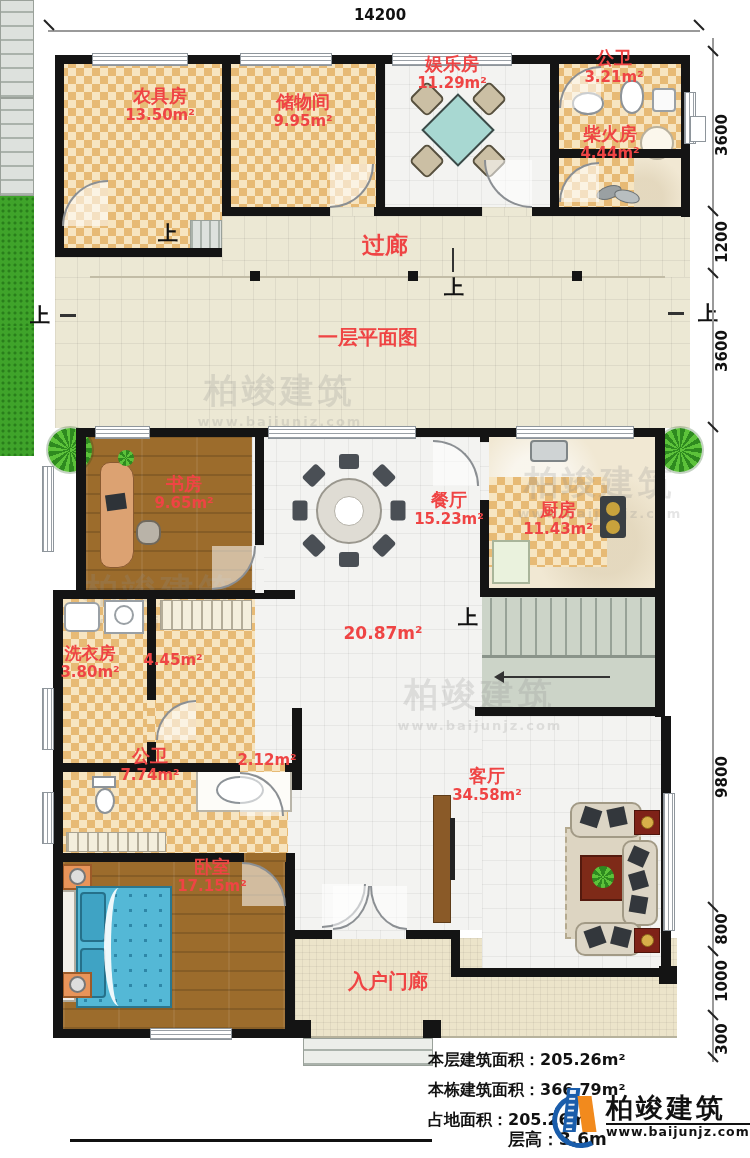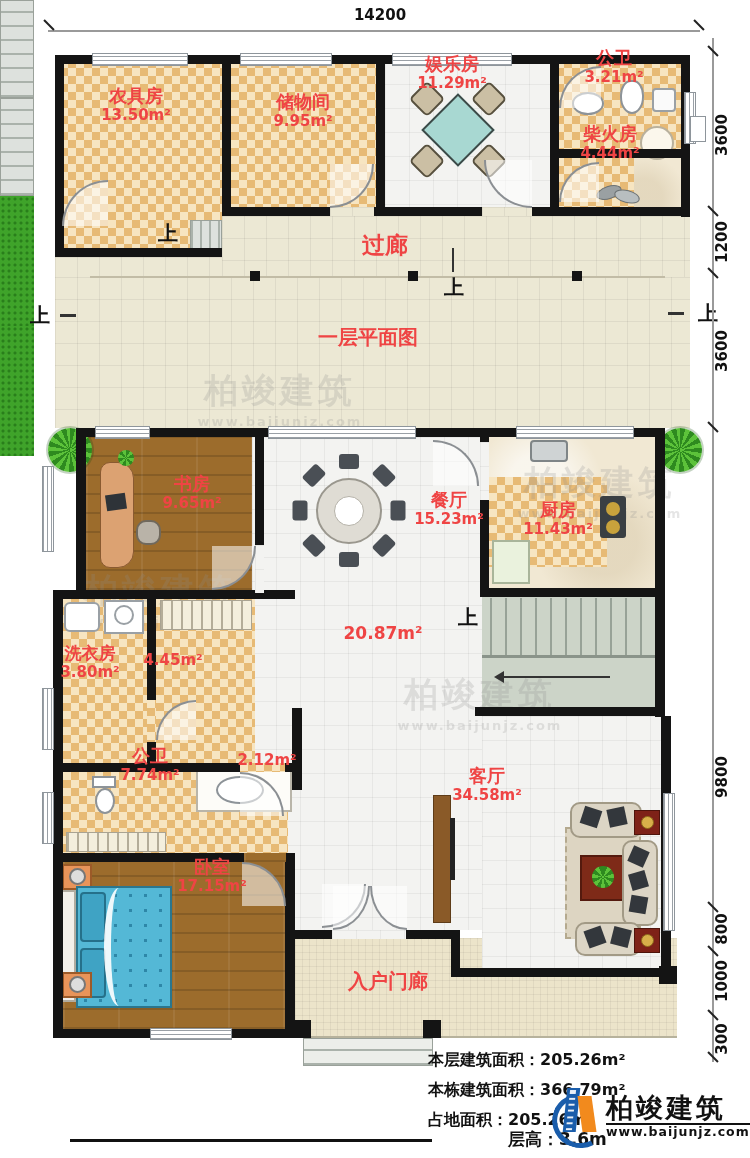--- a/index.html
+++ b/index.html
@@ -252,21 +252,21 @@
   <div class="abs checker" style="left:240px;top:763px;width:45px;height:9px;"></div>
   <div class="door" style="left:240px;top:772px;width:44px;height:44px;border-top:2px solid #8b8f93;border-right:2px solid #8b8f93;border-radius:0 100% 0 0;"></div>
   <div class="abs wood" style="left:244px;top:853px;width:42px;height:9px;"></div>
   <div class="door" style="left:242px;top:862px;width:44px;height:44px;border-top:2px solid #8b8f93;border-right:2px solid #8b8f93;border-radius:0 100% 0 0;"></div>
   <div class="door" style="left:322px;top:884px;width:44px;height:44px;border-right:2px solid #8b8f93;border-bottom:2px solid #8b8f93;border-radius:0 0 100% 0;"></div>
 
   <div class="abs tile-white" style="left:332px;top:930px;width:74px;height:9px;"></div>
   <div class="door" style="left:333px;top:886px;width:37px;height:44px;border-right:2px solid #8b8f93;border-bottom:2px solid #8b8f93;border-radius:0 0 100% 0;"></div>
   <div class="door" style="left:370px;top:886px;width:37px;height:44px;border-left:2px solid #8b8f93;border-bottom:2px solid #8b8f93;border-radius:0 0 0 100%;"></div>
 
-  <div class="rlabel" style="left:136px;top:86px;">
+  <div class="rlabel" style="left:160px;top:86px;">
     <div class="rname">农具房</div>
     <div class="rarea">13.50m²</div>
   </div>
   <div class="rlabel" style="left:303px;top:92px;">
     <div class="rname">储物间</div>
     <div class="rarea">9.95m²</div>
   </div>
   <div class="rlabel" style="left:452px;top:54px;">
     <div class="rname">娱乐房</div>
     <div class="rarea">11.29m²</div>
@@ -278,21 +278,21 @@
   <div class="rlabel" style="left:610px;top:124px;">
     <div class="rname">柴火房</div>
     <div class="rarea">4.44m²</div>
   </div>
   <div class="rlabel" style="left:385px;top:232px;">
     <div class="rname" style="font-size:23px;">过廊</div>
   </div>
   <div class="rlabel" style="left:368px;top:326px;">
     <div class="rname" style="font-size:20px;">一层平面图</div>
   </div>
-  <div class="rlabel" style="left:192px;top:474px;">
+  <div class="rlabel" style="left:184px;top:474px;">
     <div class="rname">书房</div>
     <div class="rarea">9.65m²</div>
   </div>
   <div class="rlabel" style="left:449px;top:490px;">
     <div class="rname">餐厅</div>
     <div class="rarea">15.23m²</div>
   </div>
   <div class="rlabel" style="left:558px;top:500px;">
     <div class="rname">厨房</div>
     <div class="rarea">11.43m²</div>

